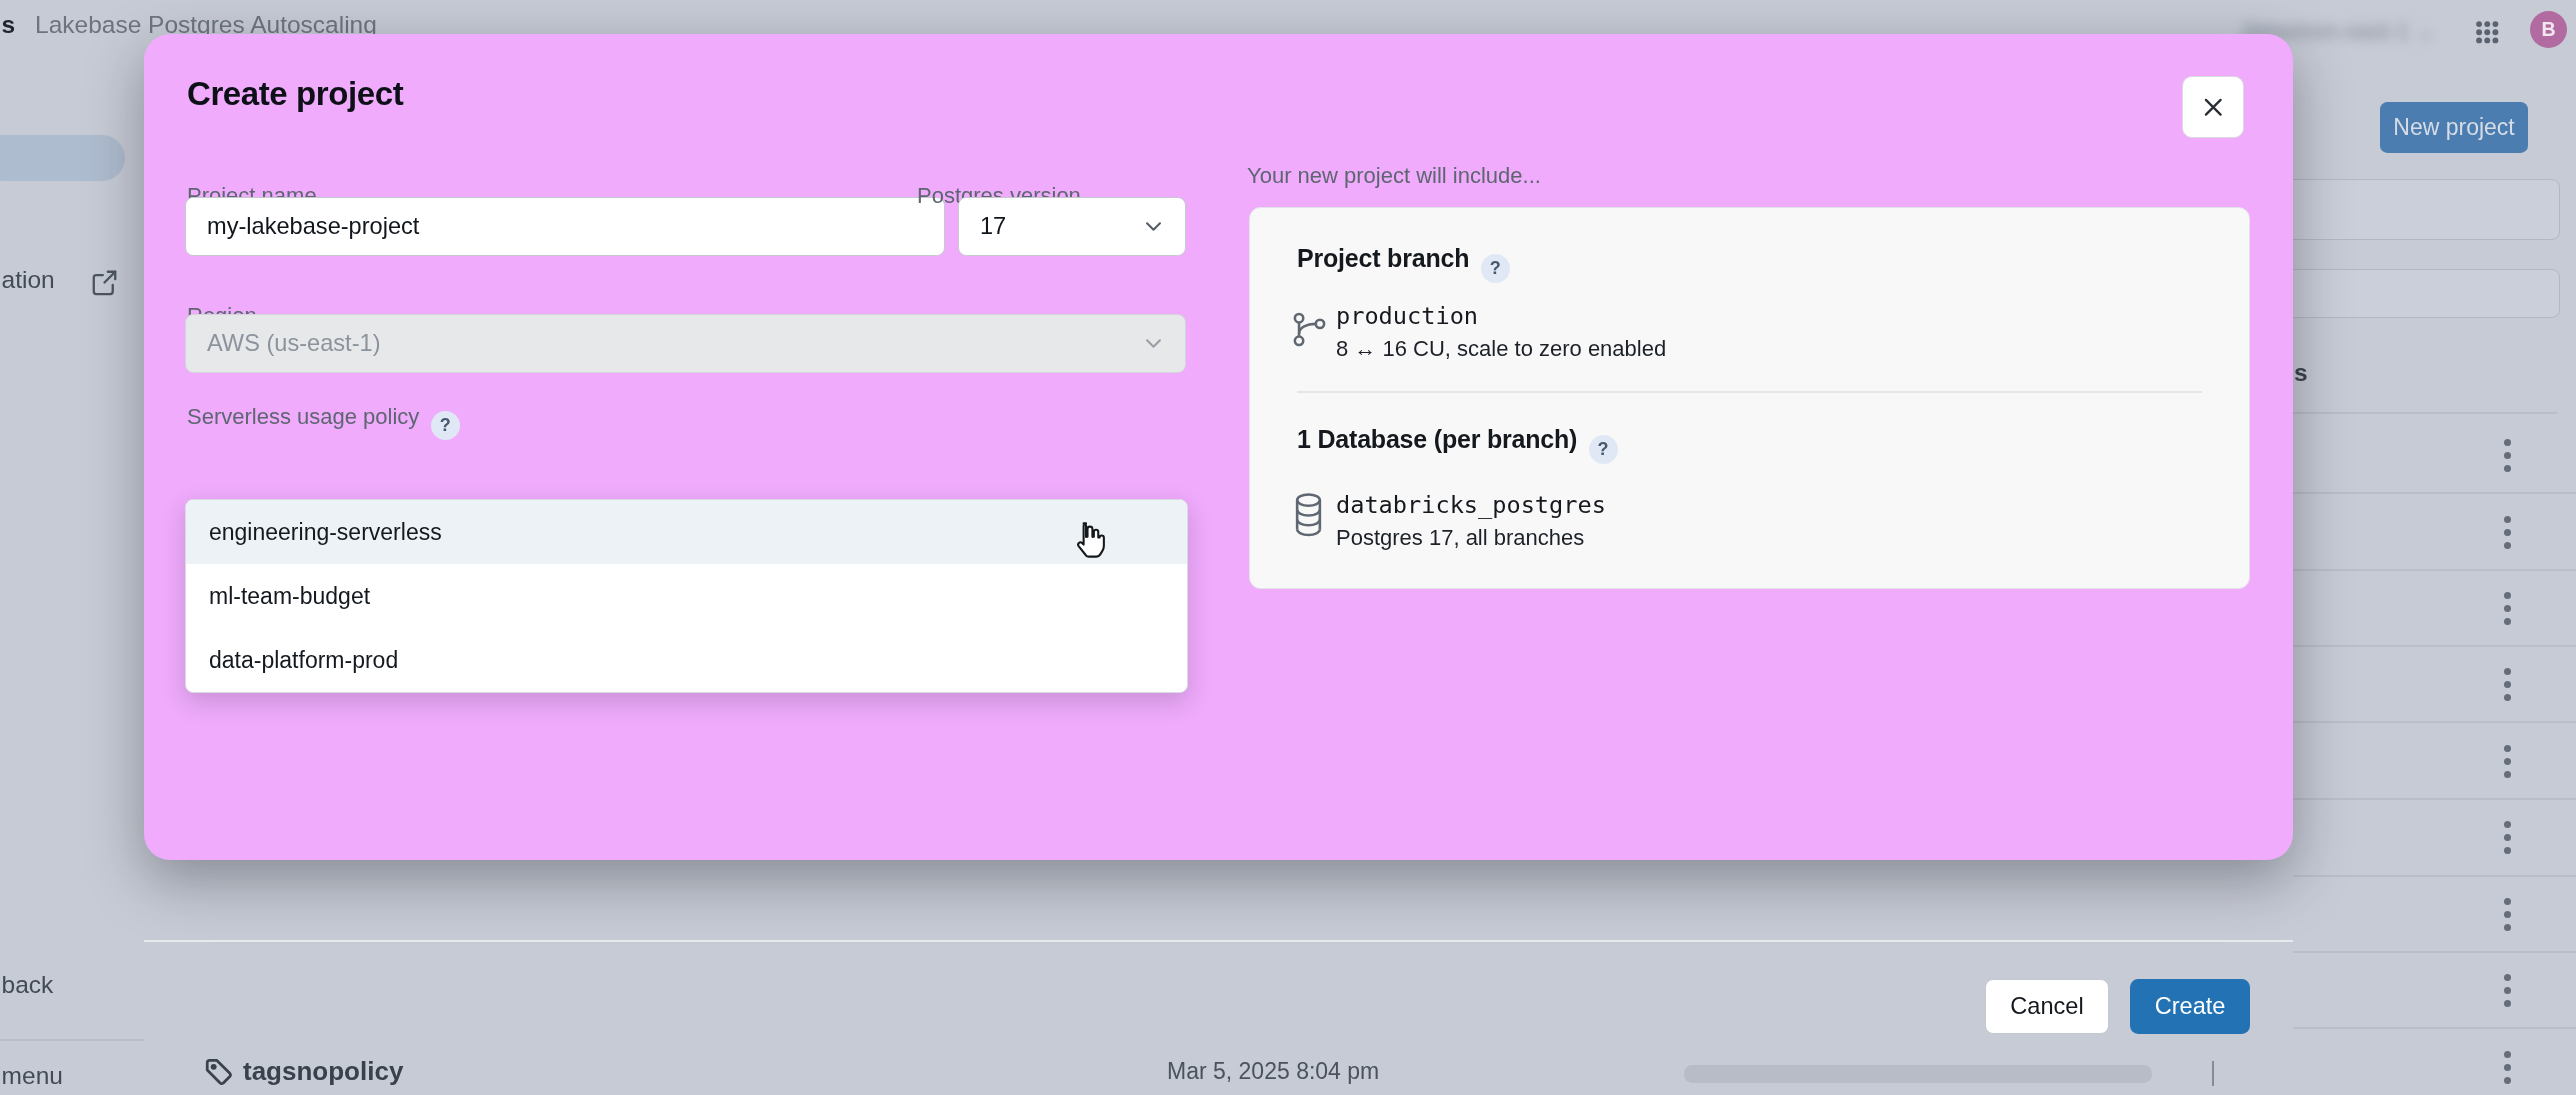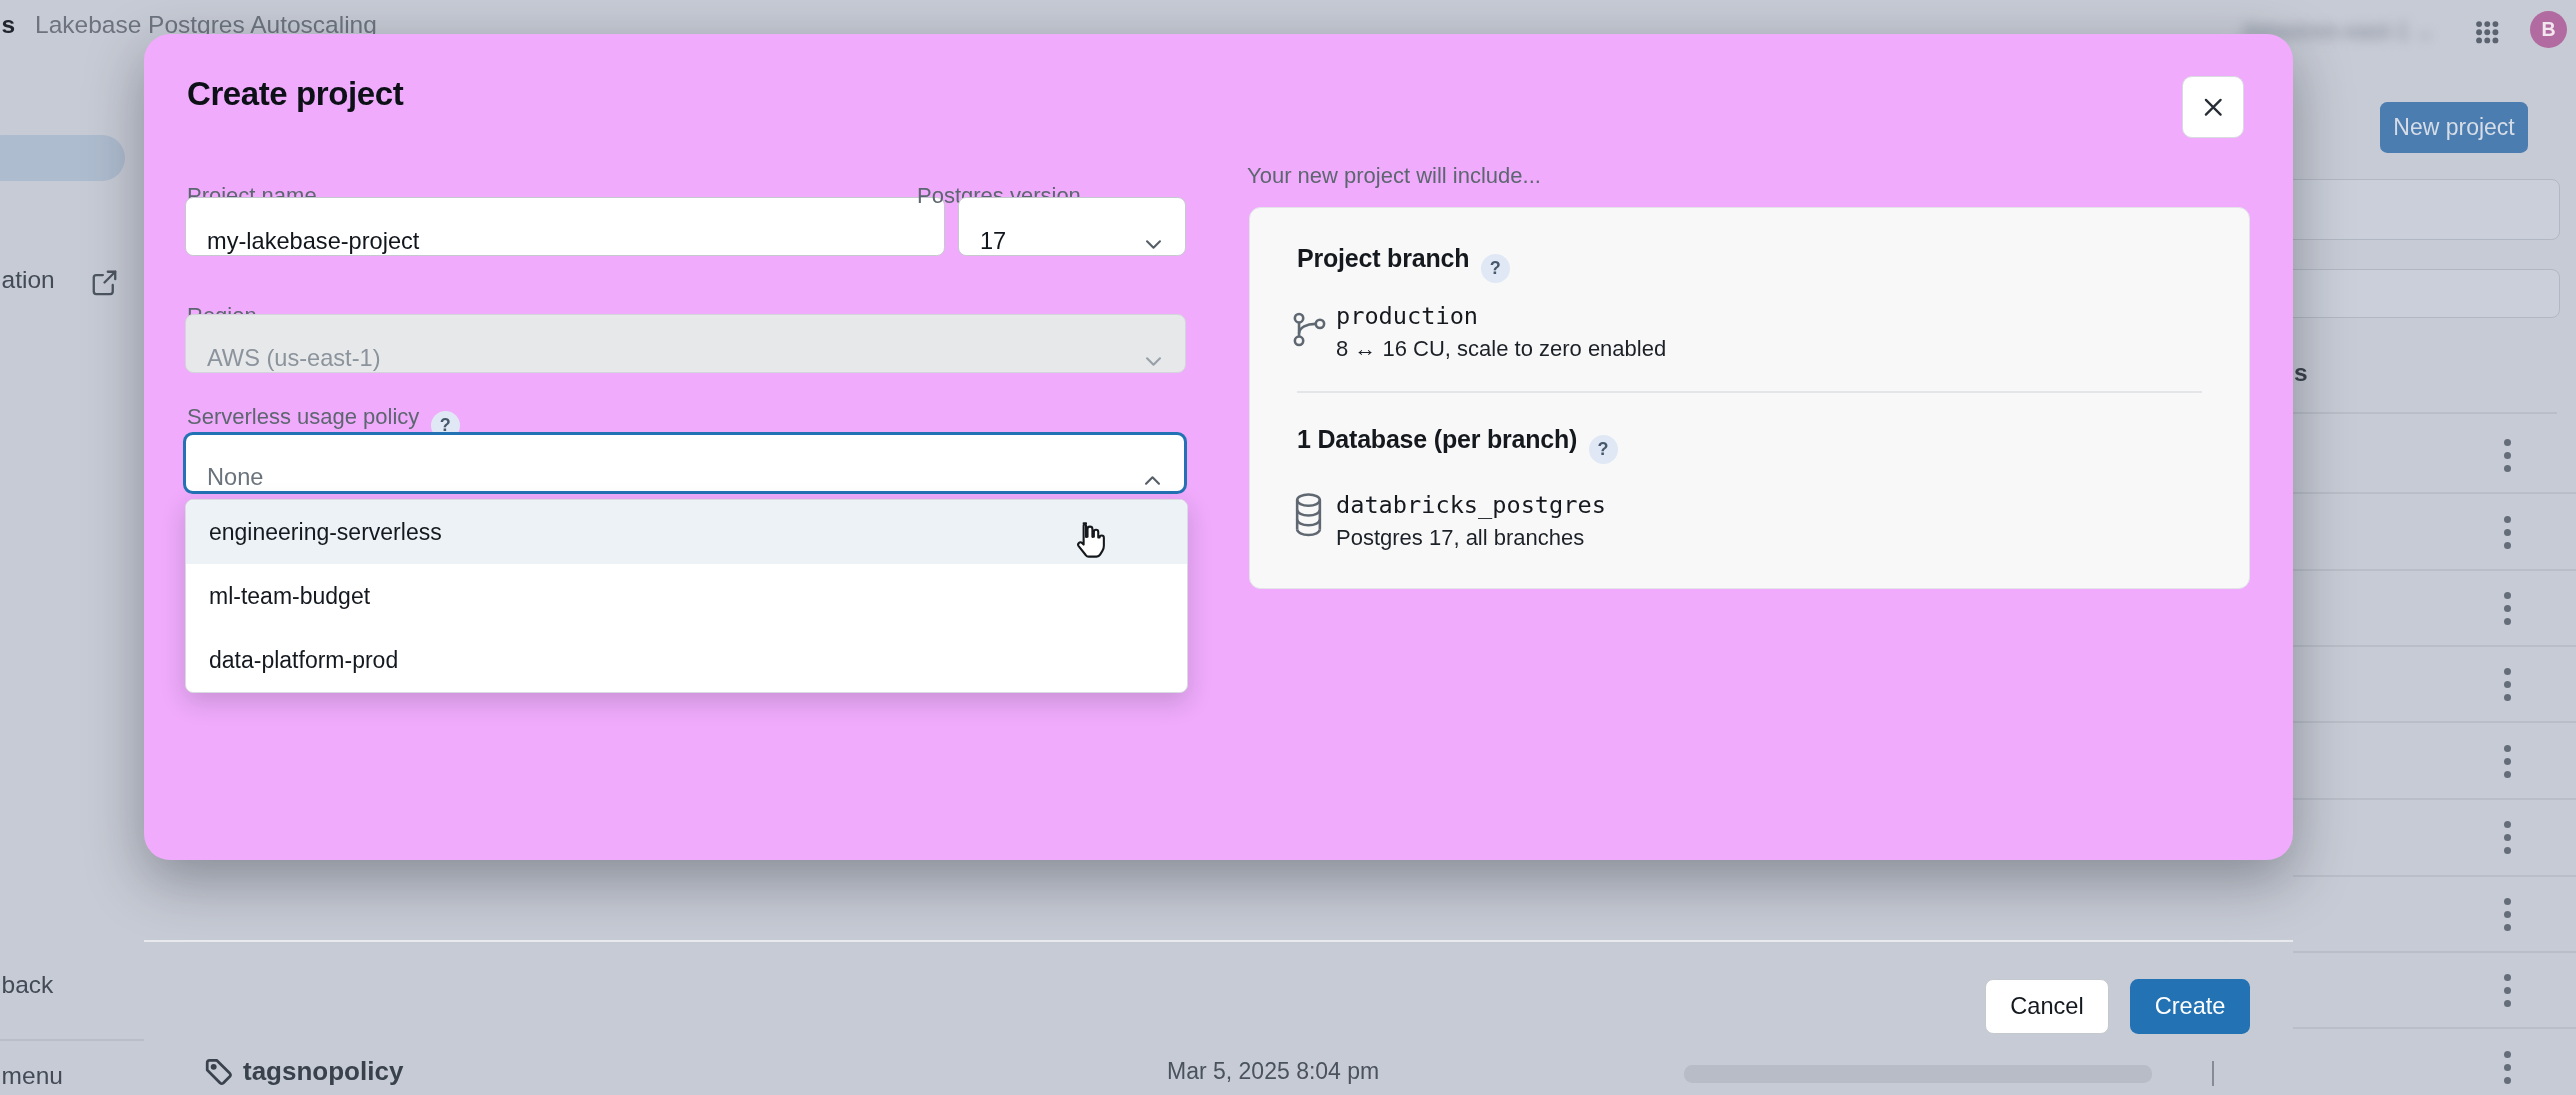--- a/index.html
+++ b/index.html
@@ -25,21 +25,21 @@
   .prog-pill{background:#b7bcc7;border-radius:8.2px;}
   .tick{background:#858c98;}
 
   
   .modal{left:144px;top:34px;width:2149px;height:826px;background:#f0abfc;border-radius:26px;
          box-shadow:0 19.6px 57px rgba(15,20,30,.35);z-index:10;}
   .modal-title{font-size:33px;font-weight:bold;color:#0d1117;letter-spacing:-0.4px;}
   .close-btn{width:60px;height:60px;border:1.6px solid #d7dade;border-radius:9.8px;background:#fff;
          display:flex;align-items:center;justify-content:center;cursor:pointer;}
   .f-label{font-size:22px;color:#5d6670;margin-top:20px;}
-  .field{border:1.6px solid #c4c9ce;border-radius:8.2px;background:#fff;display:flex;align-items:flex-end;
+  .field{border:1.6px solid #c4c9ce;border-radius:8.2px;background:#fff;display:flex;align-items:center;
          font-size:23.6px;color:#11161c;padding:0 21px;box-sizing:border-box;}
   .field .chev{margin-left:auto;}
   .field.disabled{background:#e7e8ea;border-color:#d2d5d9;color:#8b939c;}
   .field.focused{border:3.3px solid #2272b4;border-radius:9.8px;color:#6a737c;}
   .help{display:inline-flex;align-items:center;justify-content:center;width:29px;height:29px;
         border-radius:50%;background:#dfe8f4;color:#47586c;font-size:18px;font-weight:bold;
         margin-left:11.4px;vertical-align:-6.5px;}
   .dropdown{background:#fff;border:0.8px solid #d8dce0;border-radius:8.2px;overflow:hidden;
         box-shadow:0 8.2px 24.5px rgba(20,30,40,.18);}
   .opt{height:64px;display:flex;align-items:center;padding:0 23px;font-size:23px;color:#14191f;cursor:pointer;}
@@ -204,28 +204,20 @@
       <span class="chev">
         <svg width="21" height="21" viewBox="0 0 26 26" fill="none" stroke="#98a0a8" stroke-width="2.6" stroke-linecap="round" stroke-linejoin="round">
             <path d="M5 9l8 8 8-8"></path>
           </svg>
       </span>
     </div>
 
     <div class="abs" style="left:43px;top:370px;">
       <span class="f-label">Serverless usage policy</span><span class="help">?</span>
     </div>
-    <div class="abs field focused" style="left:39px;top:398px;width:1004px;height:62px;">
-      <span>None</span>
-      <span class="chev">
-        <svg width="21" height="21" viewBox="0 0 26 26" fill="none" stroke="#565e68" stroke-width="2.6" stroke-linecap="round" stroke-linejoin="round">
-            <path d="M5 17l8-8 8 8"></path>
-          </svg>
-      </span>
-    </div>
 
     <div class="abs dropdown" style="left:41px;top:465px;width:1001px;height:192px;">
       <div class="opt hl">engineering-serverless</div>
       <div class="opt">ml-team-budget</div>
       <div class="opt">data-platform-prod</div>
     </div>
 
     <div class="abs gray-head" style="left:1103px;top:129px;">Your new project will include...</div>
 
     <div class="abs card" style="left:1105px;top:173px;width:999px;height:380px;">

